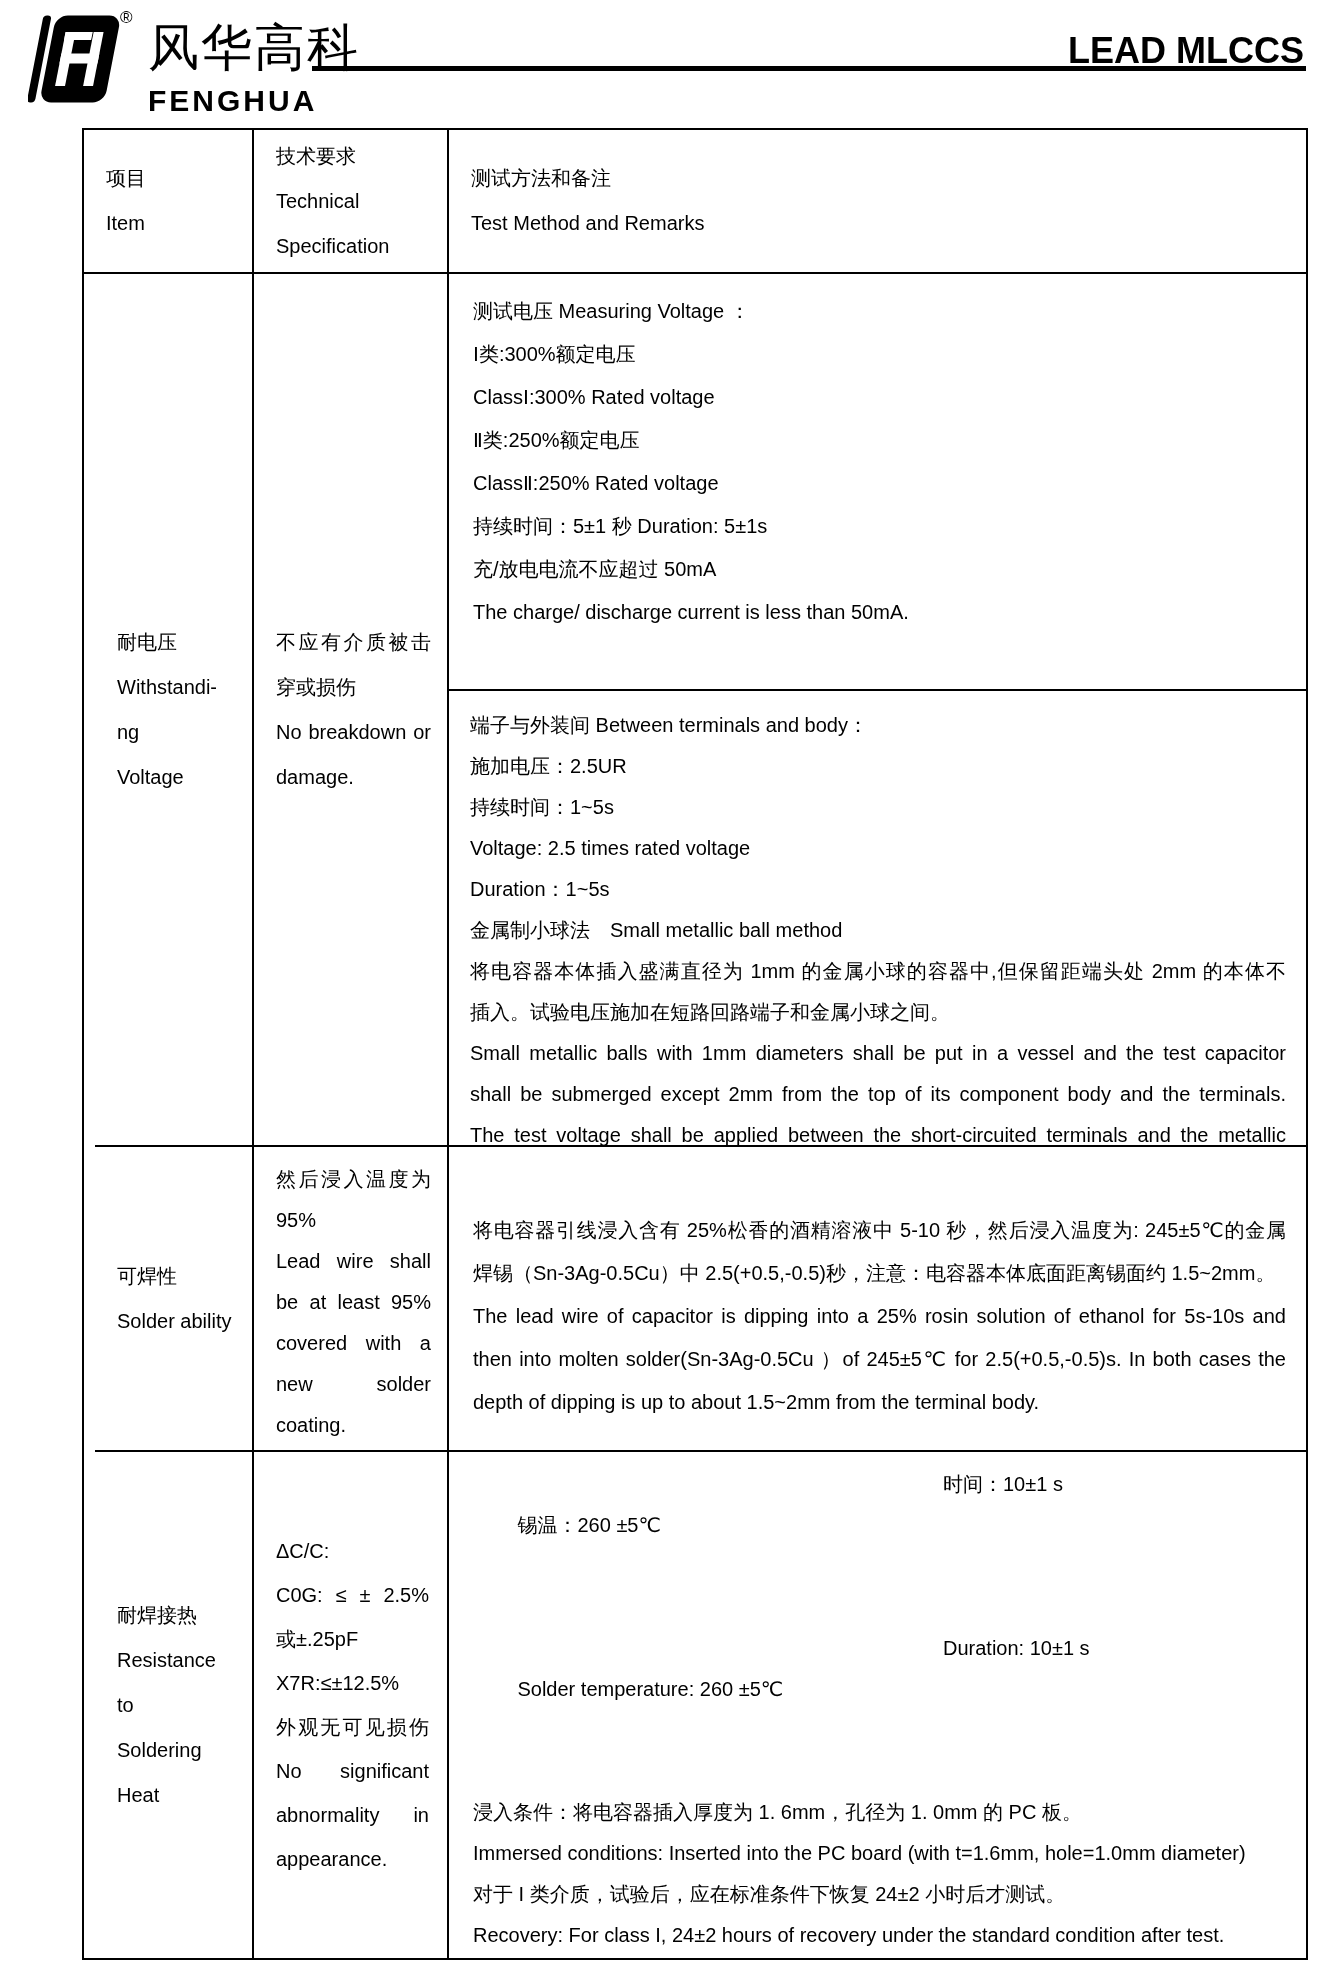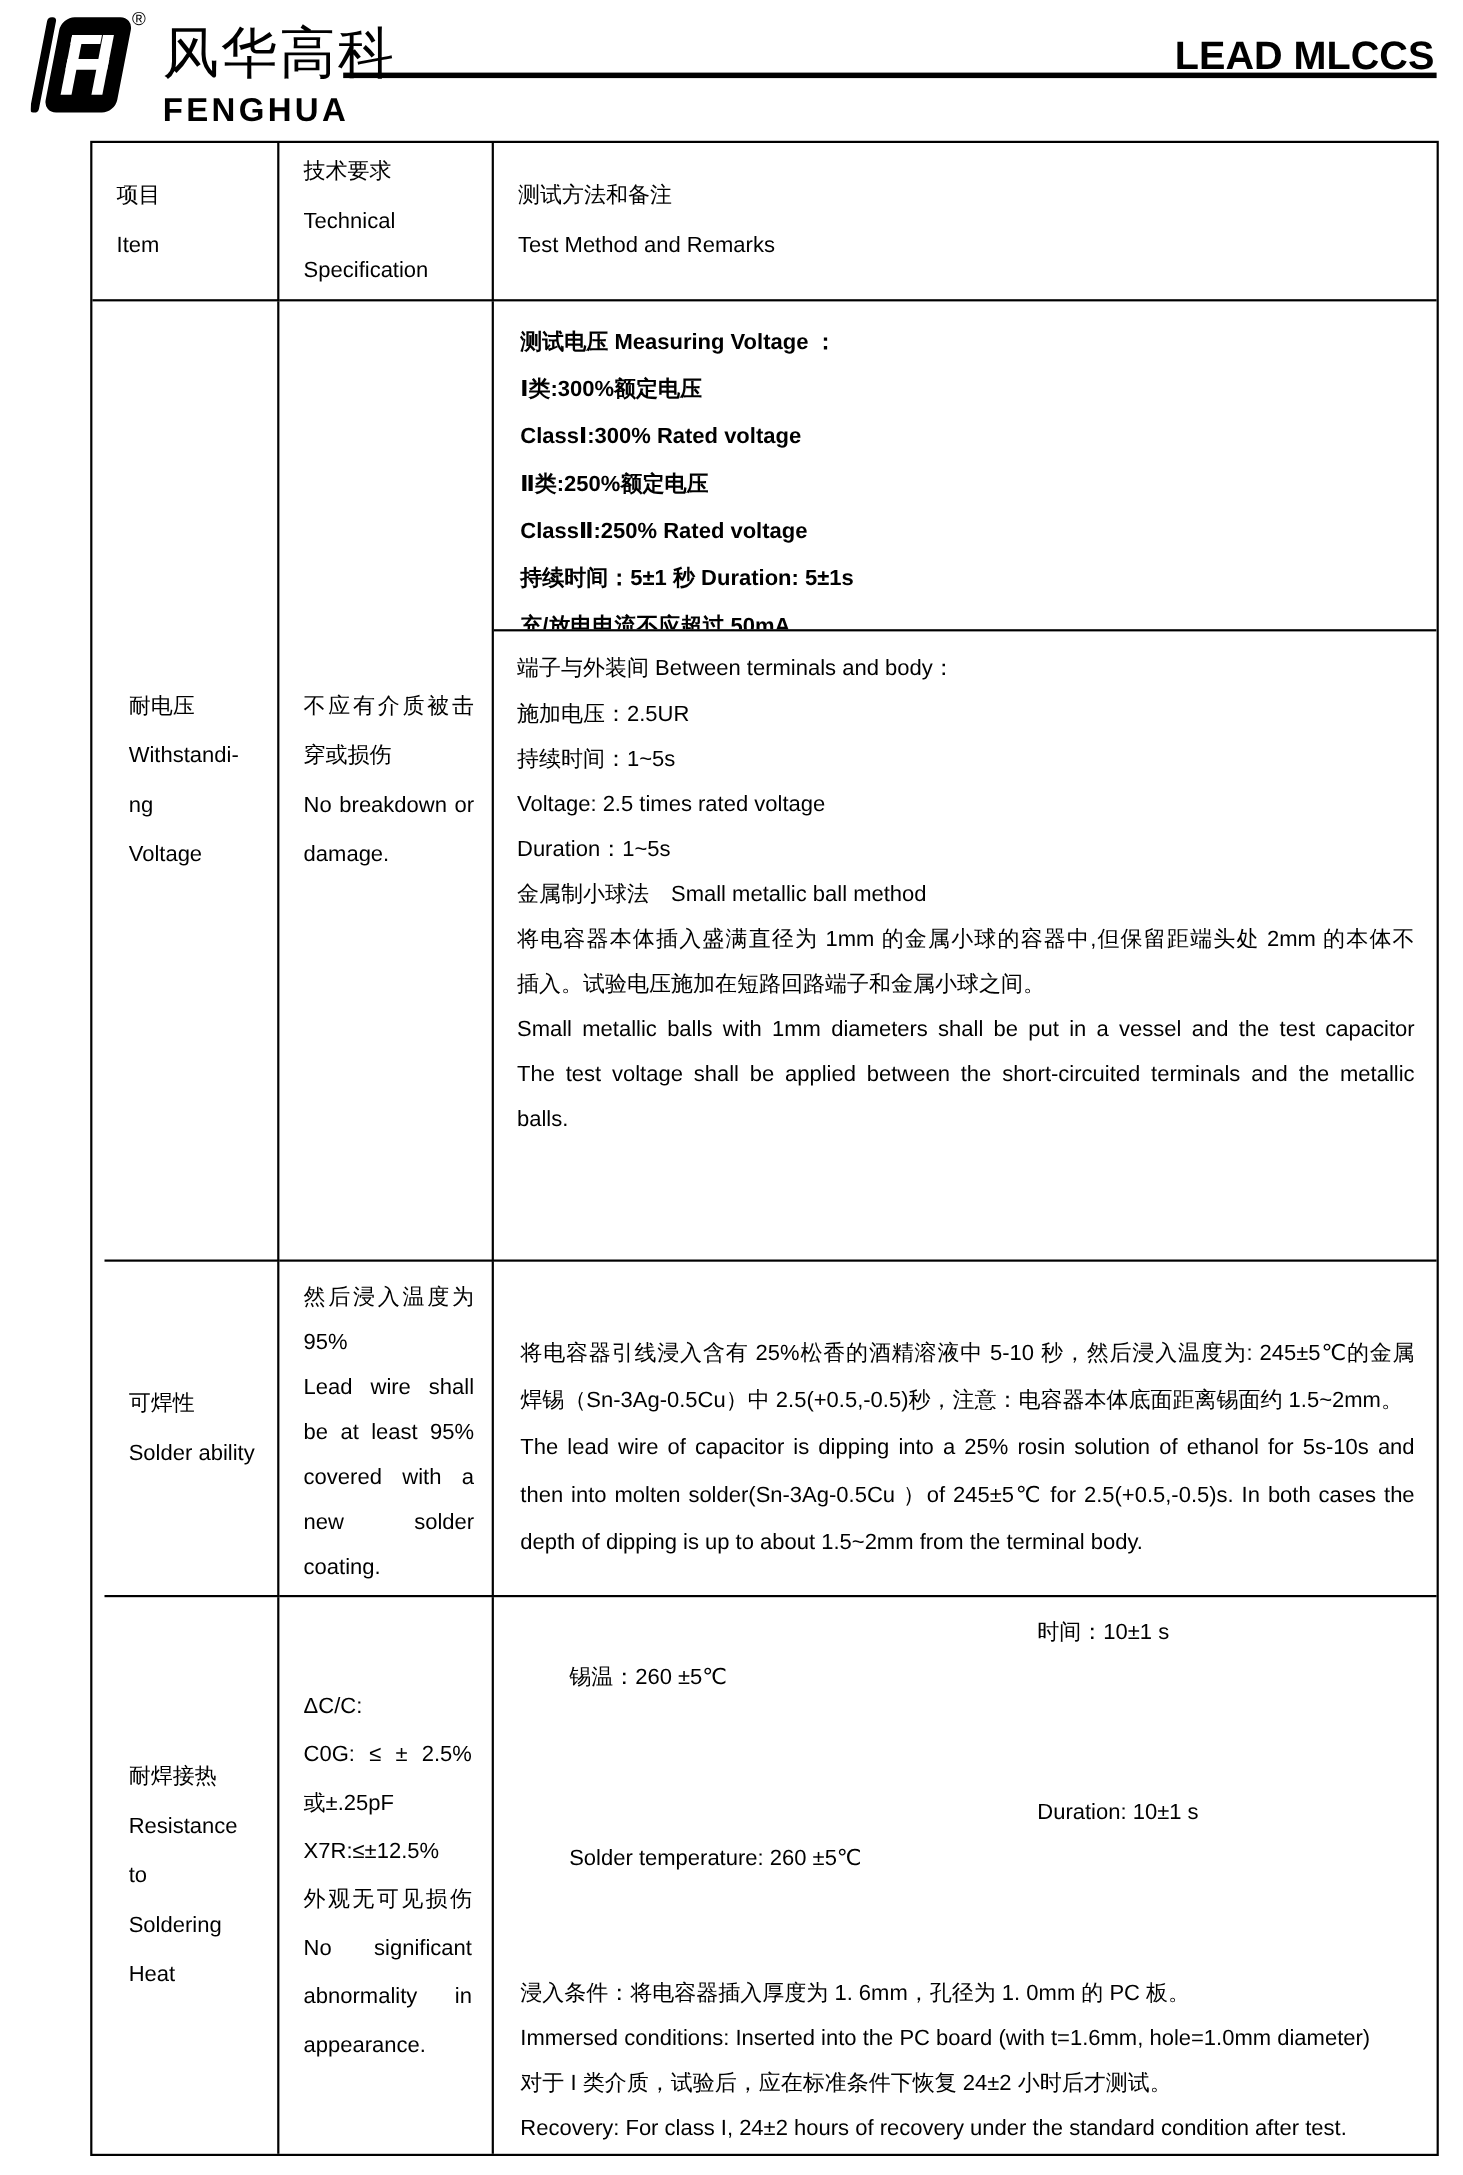--- a/index.html
+++ b/index.html
@@ -33,21 +33,21 @@
   .cell.last-row { border-bottom:none; }
 
   .vcenter { display:flex; flex-direction:column; justify-content:center; }
   .hdr  { line-height:45px; padding-left:22px; }
   .itemcol { line-height:45px; padding-left:22px; padding-right:14px;margin-left:11px; }
   .speccol { line-height:45px; padding-left:22px; padding-right:16px; }
 
   .line { white-space:pre-wrap; }
   .j { text-align:justify; text-align-last:justify; }
 
-  .sec-a { height:300px; border-bottom:2px solid #000; padding:16px 20px 0 24px; line-height:43px; overflow:hidden;font-weight:bold; }
+  .sec-a { height:417px; border-bottom:2px solid #000; padding:16px 20px 0 24px; line-height:43px; overflow:hidden; }
   .sec-b { height:510px; padding:14px 20px 0 21px; line-height:41px; overflow:hidden; }
   .r2c3  { padding:62px 20px 0 24px; line-height:43px; }
   .r3c3  { padding:12px 20px 0 24px; line-height:41px; }
   .r2c2  { padding:12px 16px 0 22px; line-height:41px; }
   .r3c2  { line-height:44px; padding-left:22px; padding-right:18px; }
 
   .pair { position:relative; }
   .pair .p2 { position:absolute; left:470px; top:0; }
 </style>
 </head>
@@ -114,20 +114,21 @@
       <div class="sec-b">
         <div class="line">端子与外装间 Between terminals and body：</div>
         <div class="line">施加电压：2.5UR</div>
         <div class="line">持续时间：1~5s</div>
         <div class="line">Voltage: 2.5 times rated voltage</div>
         <div class="line">Duration：1~5s</div>
         <div class="line">金属制小球法　Small metallic ball method</div>
         <div class="line j">将电容器本体插入盛满直径为 1mm 的金属小球的容器中,但保留距端头处 2mm 的本体不</div>
         <div class="line">插入。试验电压施加在短路回路端子和金属小球之间。</div>
         <div class="line j">Small metallic balls with 1mm diameters shall be put in a vessel and the test capacitor</div>
+        <div class="line j">shall be submerged except 2mm from the top of its component body and the terminals.</div>
         <div class="line j">The test voltage shall be applied between the short-circuited terminals and the metallic</div>
         <div class="line">balls.</div>
       </div>
     </div>
 
     <div class="cell itemcol vcenter">
       <div class="line">可焊性</div>
       <div class="line">Solder ability</div>
     </div>
     <div class="cell r2c2">

